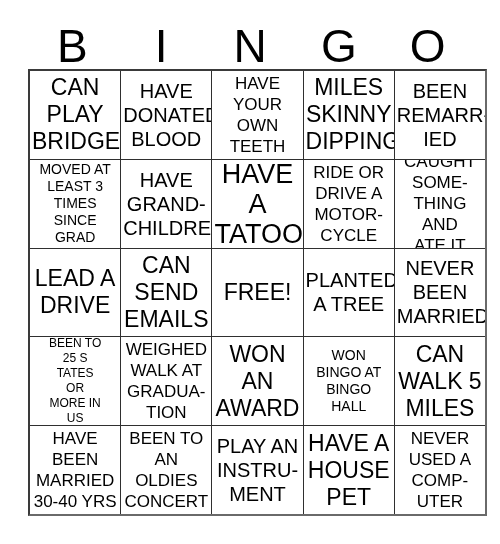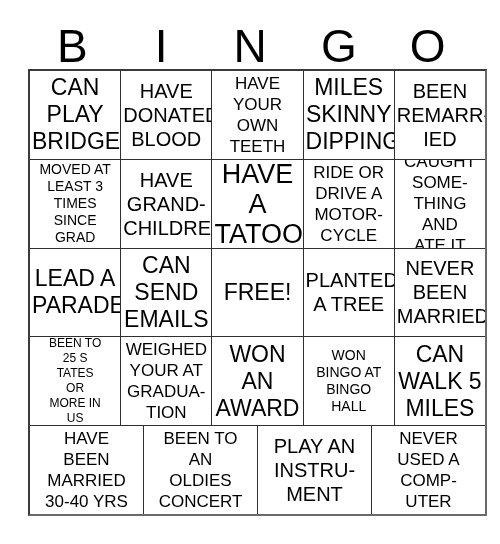--- a/index.html
+++ b/index.html
@@ -169,21 +169,21 @@
           <span class="cell-text">CAUGHT
 SOME-
 THING AND
 ATE IT</span>
         </div>
     </div>
 
     <div class="bingo-row">
       <div class="bingo-cell fs-xl">
           <span class="cell-text">LEAD A
-PARADE</span>
+DRIVE</span>
         </div>
       <div class="bingo-cell fs-xl">
           <span class="cell-text">CAN
 SEND
 EMAILS</span>
         </div>
       <div class="bingo-cell free-cell">
           <span class="cell-text">FREE!</span>
         </div>
       <div class="bingo-cell fs-lg">
@@ -201,21 +201,21 @@
       <div class="bingo-cell fs-xs">
           <span class="cell-text">BEEN TO
 25 S
 TATES
 OR
 MORE IN
 US</span>
         </div>
       <div class="bingo-cell fs-md">
           <span class="cell-text">WEIGHED
-YOUR AT
+WALK AT
 GRADUA-
 TION</span>
         </div>
       <div class="bingo-cell fs-xl">
           <span class="cell-text">WON
 AN
 AWARD</span>
         </div>
       <div class="bingo-cell fs-sm">
           <span class="cell-text">WON
@@ -241,20 +241,25 @@
           <span class="cell-text">BEEN TO
 AN
 OLDIES
 CONCERT</span>
         </div>
       <div class="bingo-cell fs-lg">
           <span class="cell-text">PLAY AN
 INSTRU-
 MENT</span>
         </div>
+      <div class="bingo-cell fs-xl">
+          <span class="cell-text">HAVE A
+HOUSE
+PET</span>
+        </div>
       <div class="bingo-cell fs-md">
           <span class="cell-text">NEVER
 USED A
 COMP-
 UTER</span>
         </div>
     </div>
 
   </div>
 </div>

